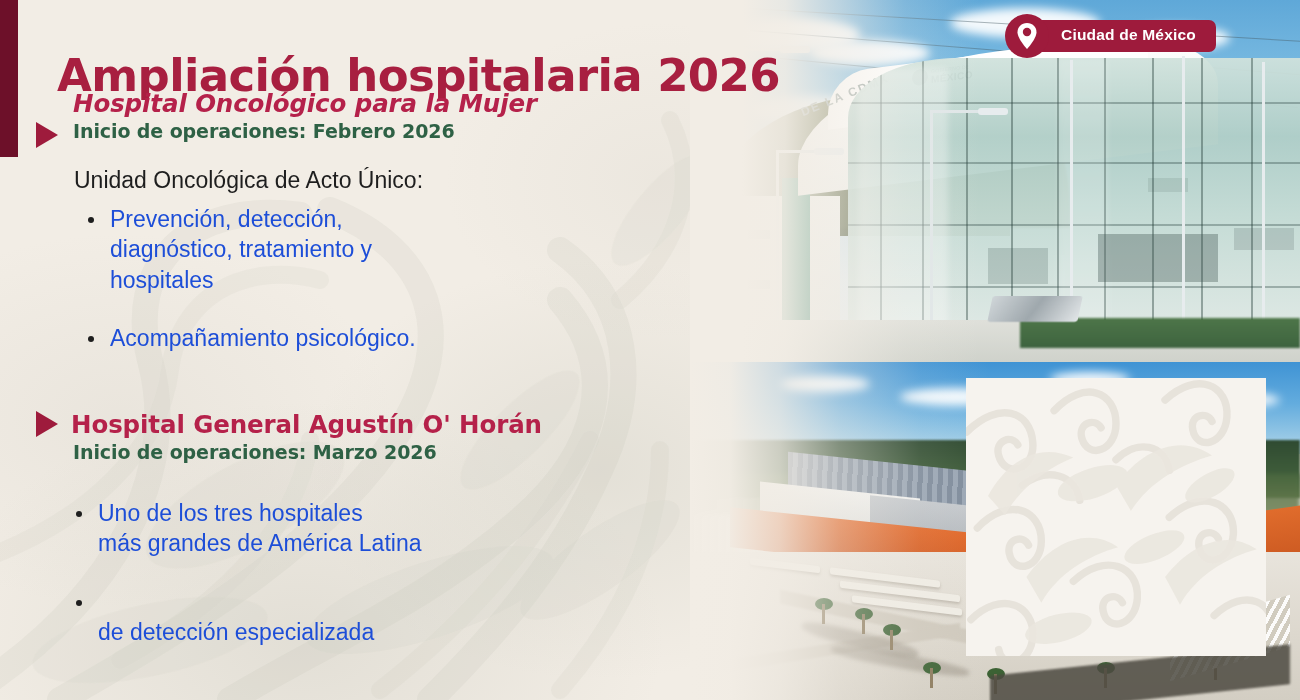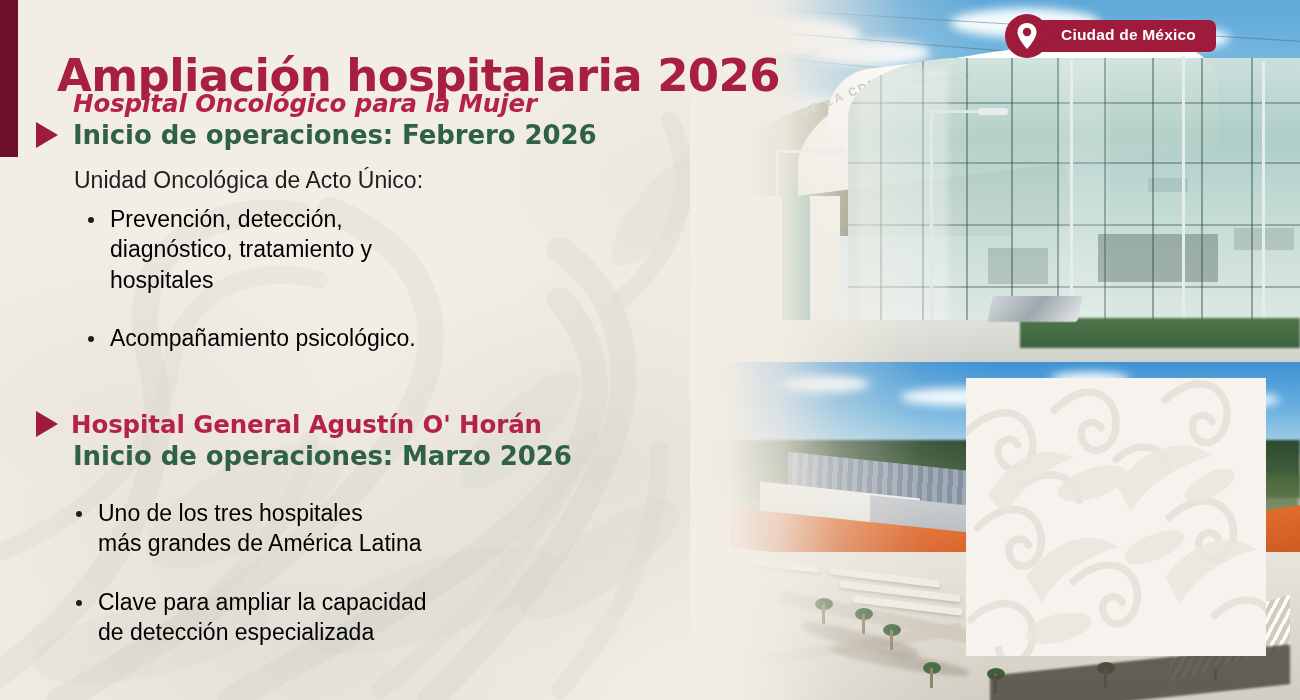--- a/index.html
+++ b/index.html
@@ -256,31 +256,31 @@
     border-top:13px solid transparent;
     border-bottom:13px solid transparent;
   }
 
   .sec-title{
     position:absolute;font-size:24.5px;font-weight:700;color:#b5214a;
     letter-spacing:-.1px;white-space:nowrap;line-height:1.15;
     font-family:"DejaVu Sans","Liberation Sans",sans-serif;
   }
   .sec-sub{
-    position:absolute;font-size:26px;font-weight:700;color:#2e6145;
+    position:absolute;font-size:19px;font-weight:700;color:#2e6145;
     letter-spacing:-.1px;white-space:nowrap;line-height:1.15;
     font-family:"DejaVu Sans","Liberation Sans",sans-serif;
   }
 
   .body-lead{
     position:absolute;left:74px;top:166px;
     font-size:23px;color:#1e1e1e;line-height:1.26;white-space:nowrap;
   }
   .bullet-list{position:absolute;margin:0;padding:0;list-style:none;}
-  .bullet{position:relative;padding-left:36px;font-size:23px;color:#000000;line-height:1.32;}
+  .bullet{position:relative;padding-left:36px;font-size:23px;color:#1d4ed8;line-height:1.32;}
   .bullet::before{
     content:"";position:absolute;left:14px;top:.55em;
     width:6px;height:6px;border-radius:50%;background:#1e1e1e;
   }
   .bullet.big::before{top:.58em;}
 </style>
 </head>
 <body>
 
 <div class="slide">
@@ -531,19 +531,19 @@
     <div class="tri" style="left:36px;top:411px;"></div>
     <div class="sec-title" style="left:71px;top:411px;">Hospital General Agustín O' Horán</div>
     <div class="sec-sub" style="left:73px;top:442px;">Inicio de operaciones: Marzo 2026</div>
 
     <ul class="bullet-list" style="left:62px;top:498px;width:520px;">
       <li class="bullet big">
         <span>Uno de los tres hospitales</span><br>
         <span>más grandes de América Latina</span>
       </li>
       <li class="bullet big" style="margin-top:28px;">
-        <span>Clave para ampliar la capacidad</span><br>
+        <br>
         <span>de detección especializada</span>
       </li>
     </ul>
 
   </div>
 </div>
 
 </body></html>

